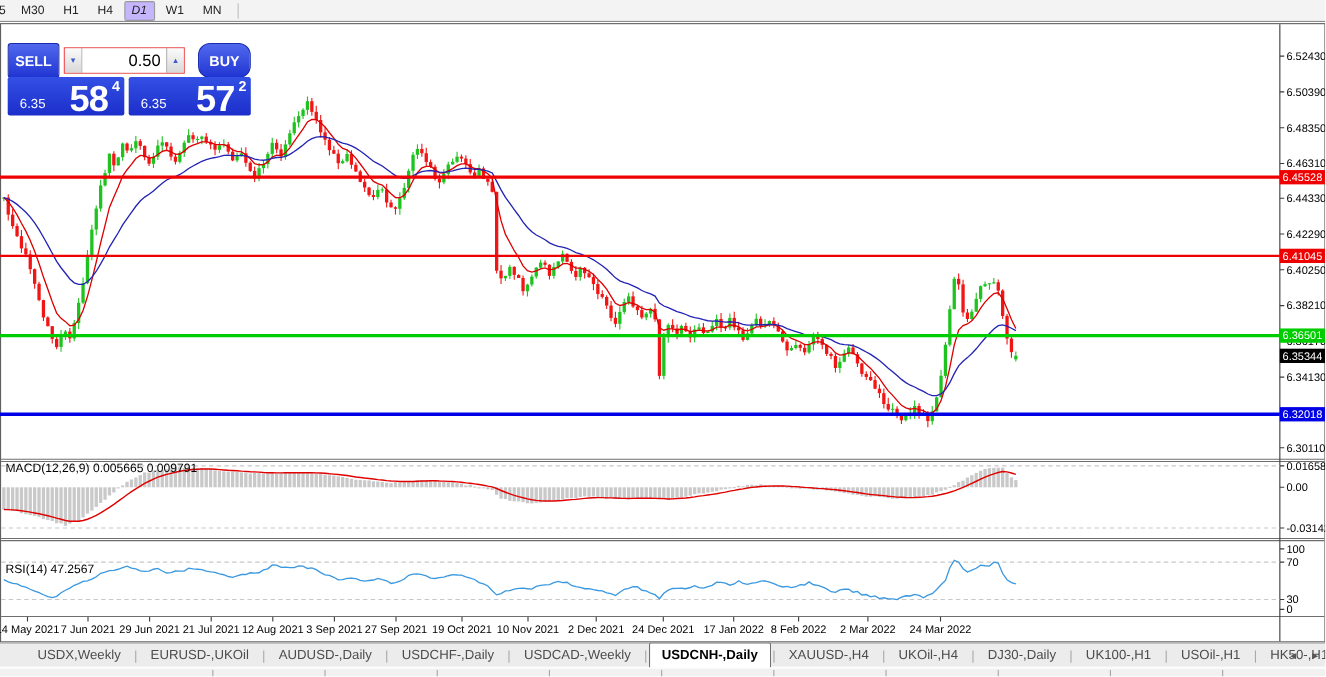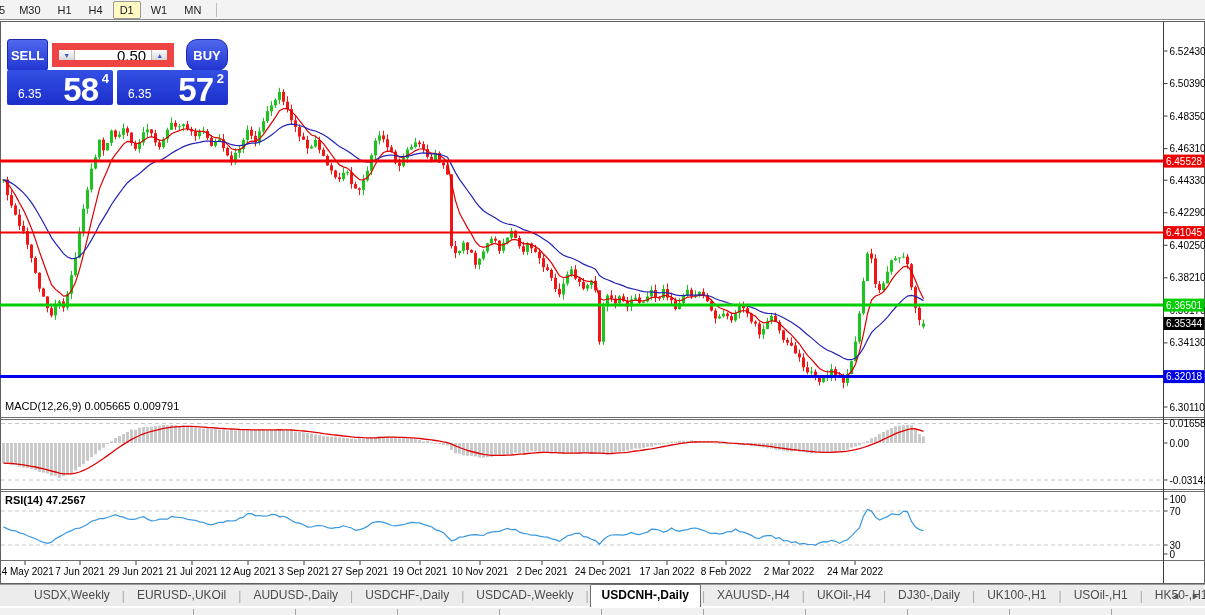--- a/index.html
+++ b/index.html
@@ -3,36 +3,36 @@
 <meta charset="utf-8">
 <style>
   html,body{margin:0;padding:0;background:#fff;}
   #root{position:relative;width:1205px;height:615px;overflow:hidden;background:#fff;
         font-family:"Liberation Sans",sans-serif;-webkit-font-smoothing:antialiased;}
   
   .toolbar{position:absolute;left:0;top:0;width:1205px;height:20px;background:#f3f3f3;
            border-bottom:1px solid #8a8a8a;display:flex;align-items:center;box-sizing:border-box;padding-left:1px;}
   .tf-btn{height:16px;line-height:16px;padding:0 6px;font-size:11px;color:#222;margin-right:3px;
           border:1px solid transparent;border-radius:2px;cursor:default;}
-  .tf-btn.active{background:#fef9c3;border:1px solid #999;}
+  .tf-btn.active{background:#c4b5fd;border:1px solid #999;font-style:italic;}
   .tf-btn.partial{padding:0 3px 0 0;margin-left:-3px;}
   .tf-sep{width:1px;height:14px;background:#bdbdbd;margin:0 5px;}
   
   #chart-svg{position:absolute;left:0;top:0;}
   .hdr{position:absolute;left:8px;top:26px;font-size:11px;color:#000;white-space:pre;z-index:5;}
   .hdr .tri{font-size:8px;position:relative;top:-1px;margin-right:4px;}
   .ind-label{position:absolute;font-size:11px;color:#000;z-index:5;white-space:pre;}
   
   .trade{position:absolute;left:7px;top:42px;width:221px;z-index:6;}
   .trow{display:flex;height:26px;align-items:center;}
   .tbtn{width:50px;height:32px;background:linear-gradient(#5068ee,#2136d2);border:1px solid #1a2aac;
         border-radius:3px;color:#fff;font-size:13px;font-weight:bold;display:flex;align-items:center;
         justify-content:center;box-sizing:border-box;cursor:pointer;}
   .buy{width:51px;margin-left:12px;border-radius:11px;}
-  .spin{display:flex;margin-left:4px;border:7px solid #ef4444;background:#ececec;height:24px;box-sizing:border-box;align-items:stretch;}
+  .spin{display:flex;margin-left:4px;border:1px solid #ef4444;background:#ececec;height:24px;box-sizing:border-box;align-items:stretch;}
   .spin-btn{width:15px;display:flex;align-items:center;justify-content:center;font-size:7px;color:#3c5ad2;
             background:linear-gradient(#fbfbfb,#d8d8d8);cursor:pointer;}
   .spin-btn.dn{border-right:1px solid #b5b5b5;}
   .spin-btn.up{border-left:1px solid #b5b5b5;}
   .vol{width:66px;background:#fff;font-size:15px;color:#000;text-align:right;border:none;outline:none;
        padding:0 5px;font-family:"Liberation Sans",sans-serif;}
   .prow{display:flex;margin-top:2px;}
   .pricebox{position:relative;width:106px;height:35px;background:linear-gradient(#3350e4,#1c2ecb);
             border-radius:2px;color:#fff;cursor:pointer;}
   .pricebox.b{width:111px;margin-left:4px;}
@@ -914,22 +914,22 @@
         <span class="p-sup">4</span>
       </div>
       <div class="pricebox b">
         <span class="p-small">6.35</span>
         <span class="p-big">57</span>
         <span class="p-sup">2</span>
       </div>
     </div>
   </div>
 
-  <div class="ind-label" style="left:5px;top:400px;">MACD(12,26,9) 0.005665 0.009791</div>
-  <div class="ind-label" style="left:5px;top:494px;font-weight:bold;">RSI(14) 47.2567</div>
+  <div class="ind-label" style="left:5px;top:420px;">MACD(12,26,9) 0.005665 0.009791</div>
+  <div class="ind-label" style="left:5px;top:512px;">RSI(14) 47.2567</div>
 
   <div class="tabs" id="tab-bar">
       <div class="tab">USDX,Weekly</div>
       <span class="tab-sep">|</span>
       <div class="tab">EURUSD-,UKOil</div>
       <span class="tab-sep">|</span>
       <div class="tab">AUDUSD-,Daily</div>
       <span class="tab-sep">|</span>
       <div class="tab">USDCHF-,Daily</div>
       <span class="tab-sep">|</span>

